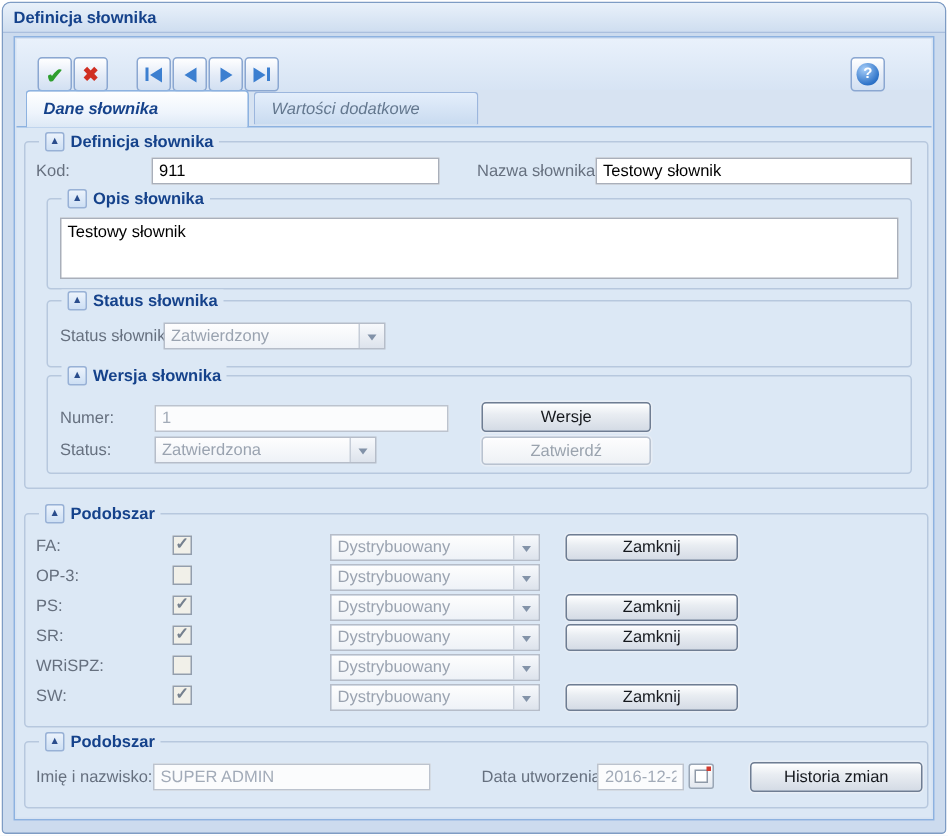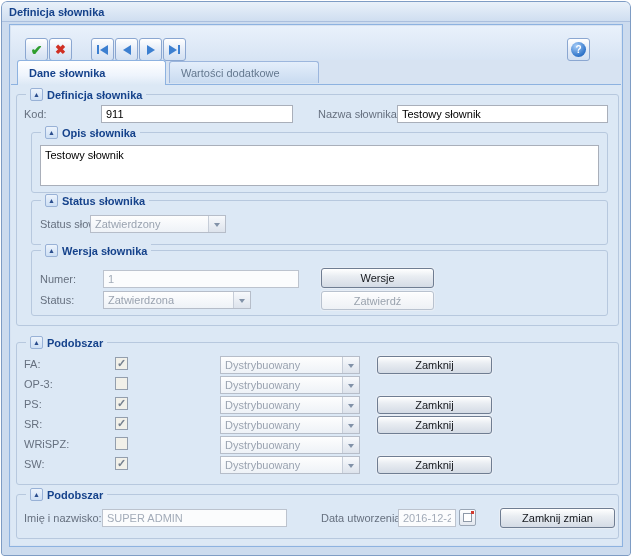--- a/index.html
+++ b/index.html
@@ -44,21 +44,21 @@
     background:radial-gradient(circle at 35% 28%, #a6cdf8, #2f74c9 70%, #1d5cae);
     color:#fff; font-size:10px; font-weight:bold;
     display:flex; align-items:center; justify-content:center; }
 
   
   .tabstrip{ position:absolute; left:1px; right:1px; top:35px; height:25px; }
   .tab{
     position:absolute; top:1px; height:22px; cursor:pointer;
     border:1px solid #9cb6dd; border-bottom:none; border-radius:3px 3px 0 0;
     background:linear-gradient(#e4eefb,#c9dbf0);
-    color:#64788f; display:flex; align-items:center; padding-left:11px;
+    color:#64788f; display:flex; align-items:center; padding-left:11px;font-style:italic;
   }
   .tab.active{
     top:0; height:25px; z-index:3;
     border-color:#8db2e0;
     background:linear-gradient(#ffffff,#eef4fc 60%,#dce8f5);
     color:#15428b; font-weight:bold;
   }
   
   .content{
     position:absolute; left:1px; right:1px; top:59px; bottom:1px;
@@ -196,21 +196,21 @@
           </div>
           <textarea class="tf" style="left: 8px; top: 12px; width: 559px; height: 41px;">Testowy słownik</textarea>
         </div>
 
         <div class="fieldset" style="left:14px; top:105px; width:577px; height:45px">
           <div class="legend">
             <button class="collapse-btn">▲</button>
             <span>Status słownika</span>
           </div>
           <span class="flabel" style="left:8px; top:17px">Status słownika:</span>
-          <div class="combo" style="left:58px; top:14px; width:136px">
+          <div class="combo" style="left:77px; top:14px; width:148px">
             <span class="combo-text">Zatwierdzony</span>
             <span class="combo-arrow">
                 <i class="chev"></i>
               </span>
           </div>
         </div>
 
         <div class="fieldset" style="left:14px; top:155px; width:577px; height:66px">
           <div class="legend">
             <button class="collapse-btn">▲</button>
@@ -328,18 +328,18 @@
           <span>Podobszar</span>
         </div>
         <span class="flabel" style="left:7px; top:17px">Imię i nazwisko:</span>
         <input class="tf dis" style="left: 85px; top: 14px; width: 185px;" disabled="" value="SUPER ADMIN">
         <span class="flabel" style="left:304px; top:17px">Data utworzenia:</span>
         <input class="tf dis" style="left: 381px; top: 14px; width: 58px;" disabled="" value="2016-12-28">
         <button class="date-icon" style="left:442px; top:14px">
           <span class="di-page"></span>
             <span class="di-dot"></span>
         </button>
-        <button class="btn" style="left:483px; top:13px; width:115px">Zamknij zmian</button>
+        <button class="btn" style="left:483px; top:13px; width:115px">Historia zmian</button>
       </div>
 
     </div>
   </div>
 </div>
 
 </body></html>

